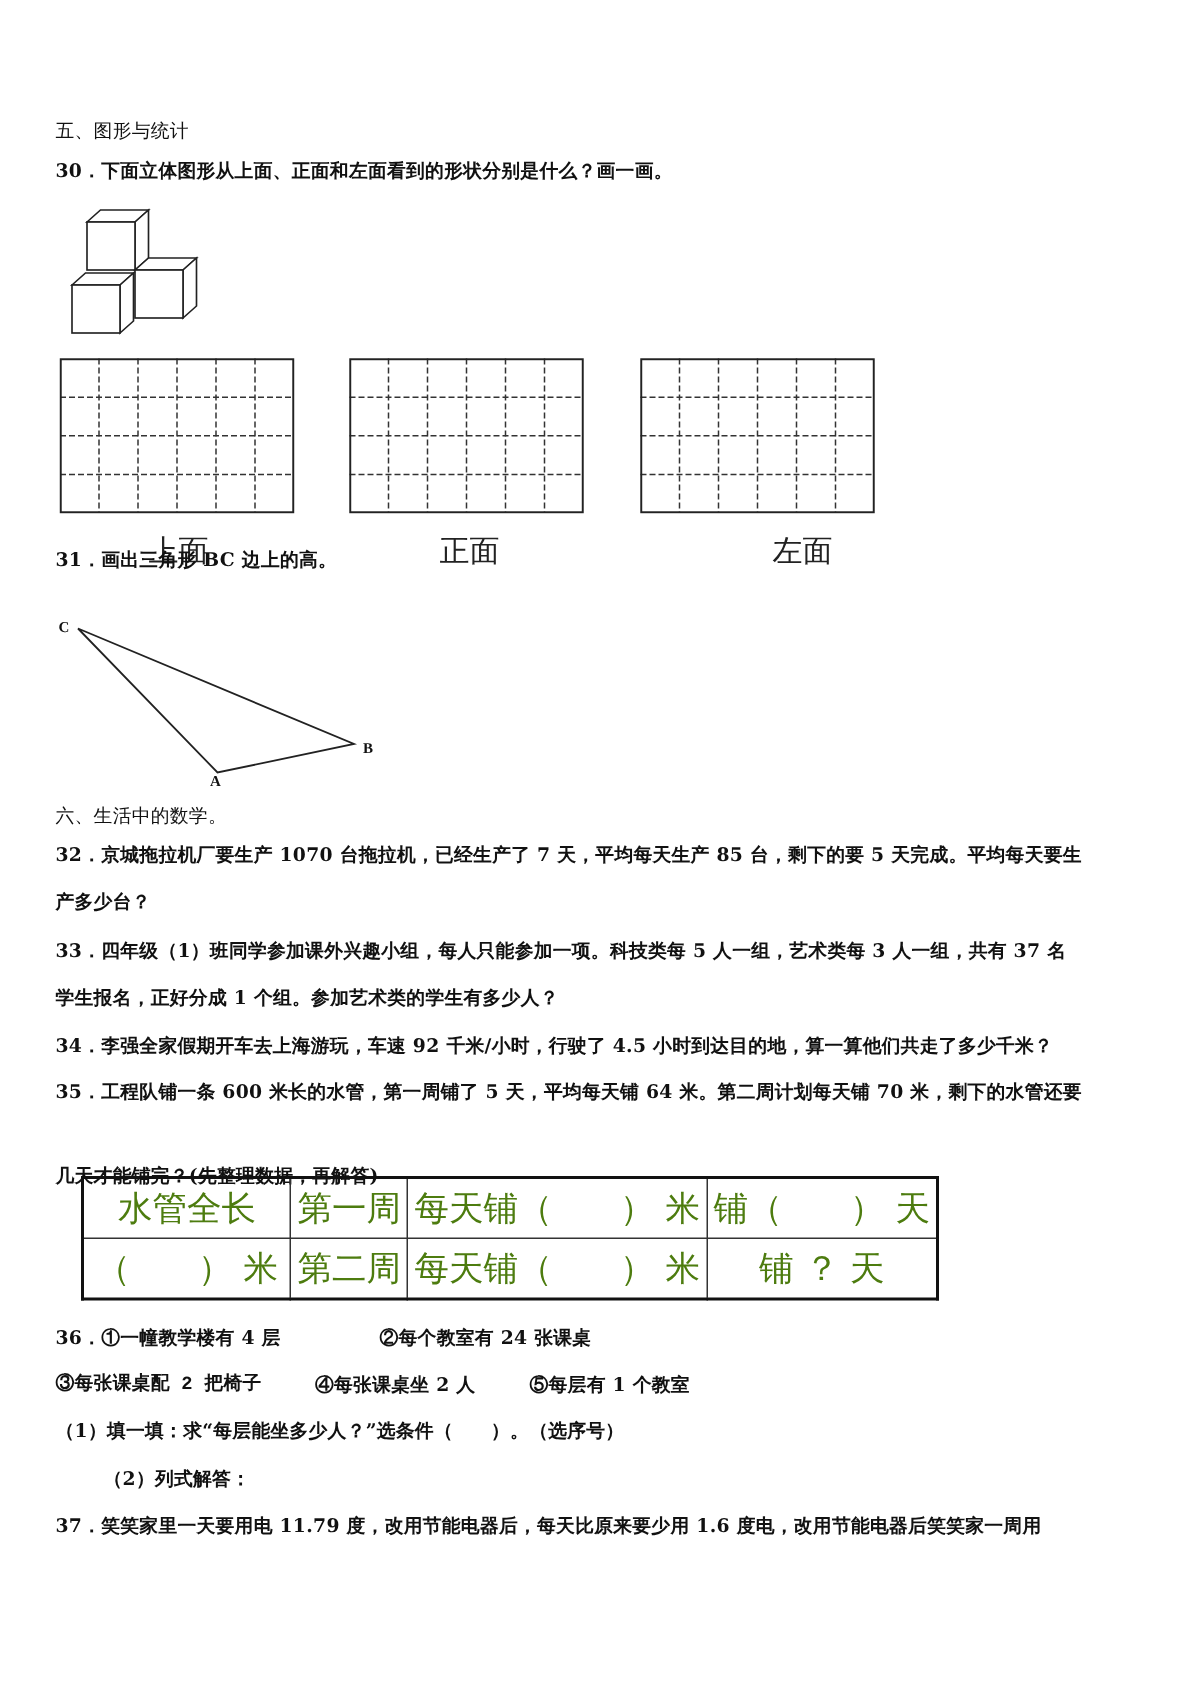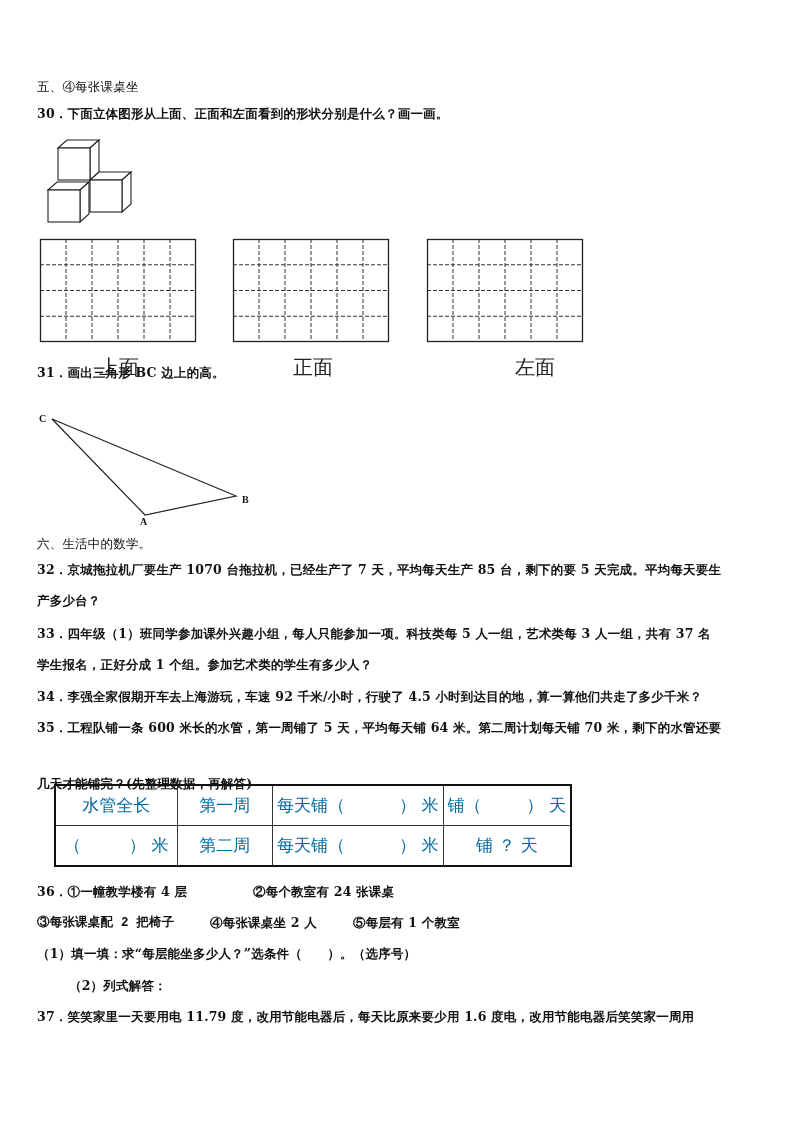--- a/index.html
+++ b/index.html
@@ -4,30 +4,30 @@
 <style>
   html, body { margin: 0; padding: 0; background: #ffffff; }
   body { width: 794px; height: 1123px; position: relative; overflow: hidden;
          font-family: "DejaVu Serif", "Liberation Serif", serif; color: #111; }
   .line { position: absolute; left: 37px; font-size: 12.5px; line-height: 16px; white-space: nowrap; font-weight: bold; letter-spacing: 0.2px; }
   .sec { font-weight: normal; }
   svg { position: absolute; overflow: visible; }
   .glabel { position: absolute; font-size: 20px; font-family: "DejaVu Serif", serif; color: #222; }
   .vlabel { position: absolute; font-size: 10px; font-weight: bold; font-family: "Liberation Serif", serif; }
   table.data { position: absolute; left: 54px; top: 784px; width: 518px; height: 80px; border-collapse: collapse;
-               font-family: "DejaVu Serif", serif; font-size: 17px; color: #0369a1; }
+               font-family: "DejaVu Serif", serif; font-size: 23px; color: #4d7c0f; }
   table.data td { border: 1px solid #333; padding: 0 4px; height: 39px; white-space: nowrap; }
   table.data { border: 2px solid #111; }
   .c { text-align: center; }
   .sp { display: flex; justify-content: space-between; gap: 45px; }
 </style>
 </head>
 <body>
 
-<div class="line sec" style="top:79px;">五、④每张课桌坐</div>
+<div class="line sec" style="top:79px;">五、图形与统计</div>
 <div class="line" style="top:106px;">30．下面立体图形从上面、正面和左面看到的形状分别是什么？画一画。</div>
 
 <svg width="100" height="90" style="left:46px; top:138px;" viewBox="0 0 100 90">
   <g fill="#fff" stroke="#222" stroke-width="1.1">
 
     <polygon points="12,10 21,2 53,2 44,10"></polygon>
     <polygon points="44,10 53,2 53,34 44,42"></polygon>
     <rect x="12" y="10" width="32" height="32"></rect>
 
     <polygon points="44,42 53,34 85,34 76,42"></polygon>

